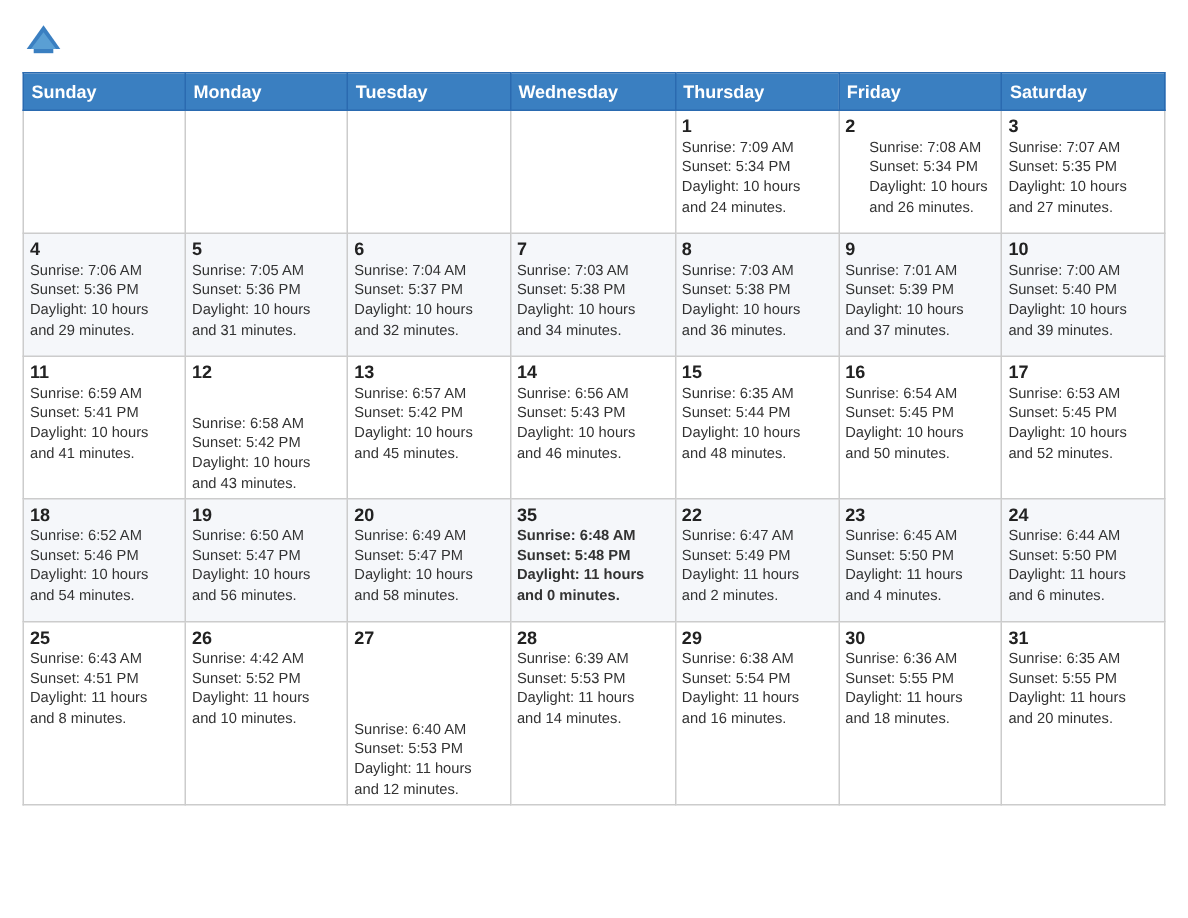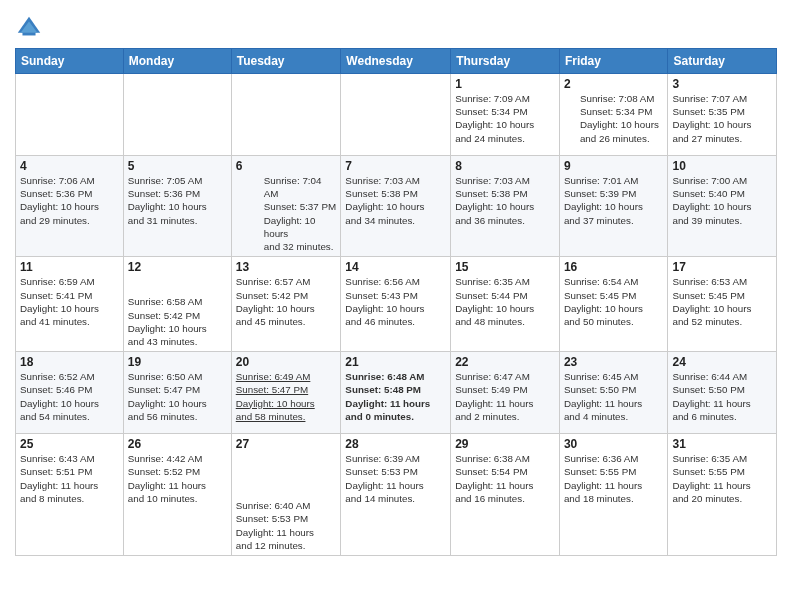--- a/index.html
+++ b/index.html
@@ -169,21 +169,21 @@
           </td>
           <td>
             <span class="day-number">5</span>
             <div class="day-info" style="white-space: pre-line;">Sunrise: 7:05 AM
 Sunset: 5:36 PM
 Daylight: 10 hours
 and 31 minutes.</div>
           </td>
           <td>
             <span class="day-number">6</span>
-            <div class="day-info" style="white-space: pre-line; margin-left: 28px;">Sunrise: 7:04 AM
+            <div class="day-info" style="white-space: pre-line;">Sunrise: 7:04 AM
 Sunset: 5:37 PM
 Daylight: 10 hours
 and 32 minutes.</div>
           </td>
           <td>
             <span class="day-number">7</span>
             <div class="day-info" style="white-space: pre-line;">Sunrise: 7:03 AM
 Sunset: 5:38 PM
 Daylight: 10 hours
 and 34 minutes.</div>
@@ -271,27 +271,27 @@
           </td>
           <td>
             <span class="day-number">19</span>
             <div class="day-info" style="white-space: pre-line;">Sunrise: 6:50 AM
 Sunset: 5:47 PM
 Daylight: 10 hours
 and 56 minutes.</div>
           </td>
           <td>
             <span class="day-number">20</span>
-            <div class="day-info" style="white-space: pre-line; text-decoration: underline;">Sunrise: 6:49 AM
+            <div class="day-info" style="white-space: pre-line;">Sunrise: 6:49 AM
 Sunset: 5:47 PM
 Daylight: 10 hours
 and 58 minutes.</div>
           </td>
           <td>
-            <span class="day-number">21</span>
+            <span class="day-number">35</span>
             <div class="day-info" style="white-space: pre-line; font-weight: bold;">Sunrise: 6:48 AM
 Sunset: 5:48 PM
 Daylight: 11 hours
 and 0 minutes.</div>
           </td>
           <td>
             <span class="day-number">22</span>
             <div class="day-info" style="white-space: pre-line;">Sunrise: 6:47 AM
 Sunset: 5:49 PM
 Daylight: 11 hours
@@ -309,21 +309,21 @@
             <div class="day-info" style="white-space: pre-line;">Sunrise: 6:44 AM
 Sunset: 5:50 PM
 Daylight: 11 hours
 and 6 minutes.</div>
           </td>
         </tr>
         <tr class="week-row">
           <td>
             <span class="day-number">25</span>
             <div class="day-info" style="white-space: pre-line;">Sunrise: 6:43 AM
-Sunset: 5:51 PM
+Sunset: 4:51 PM
 Daylight: 11 hours
 and 8 minutes.</div>
           </td>
           <td>
             <span class="day-number">26</span>
             <div class="day-info" style="white-space: pre-line;">Sunrise: 4:42 AM
 Sunset: 5:52 PM
 Daylight: 11 hours
 and 10 minutes.</div>
           </td>

